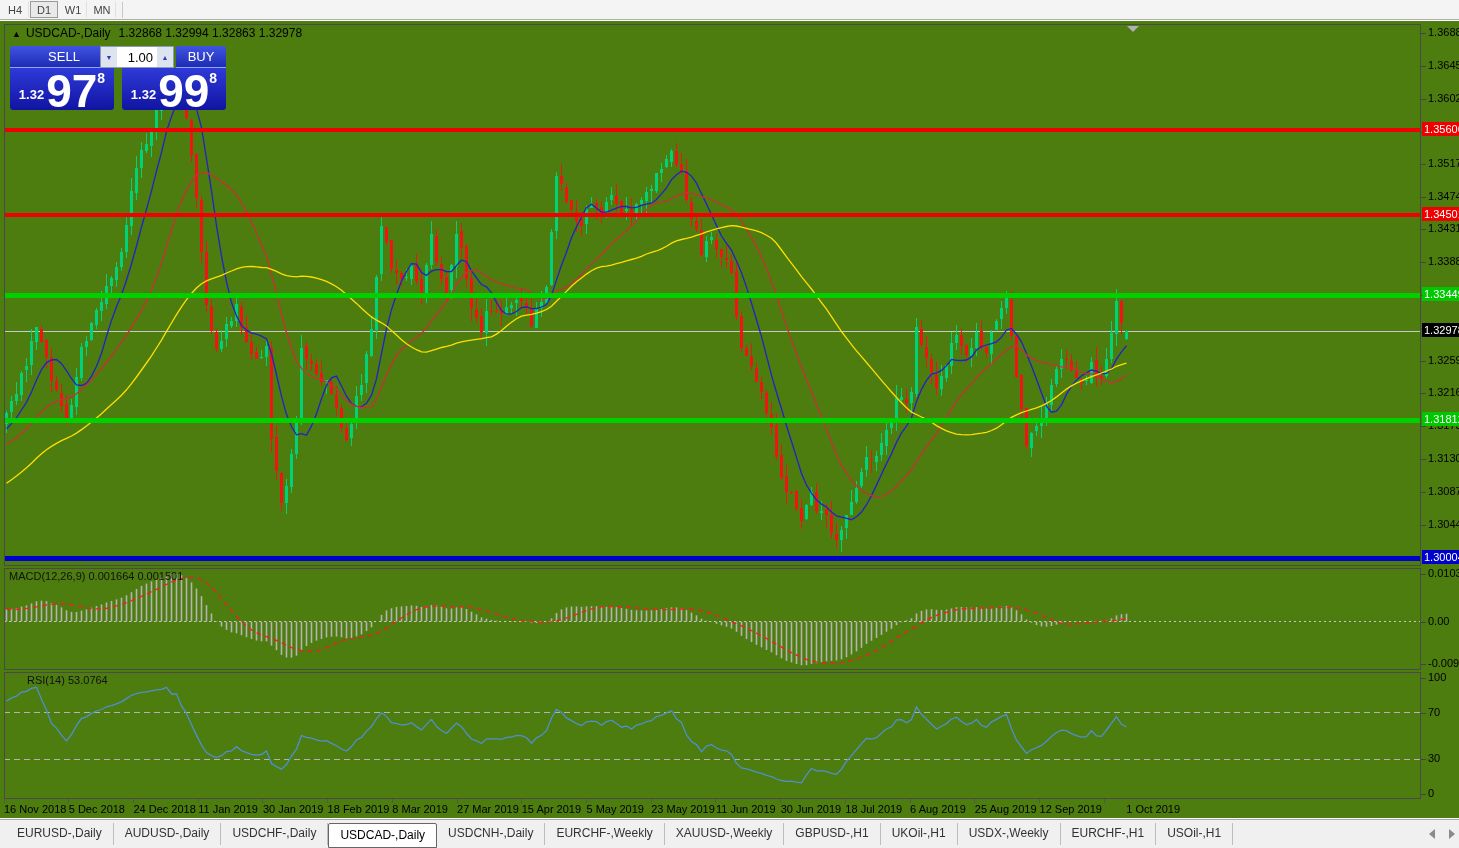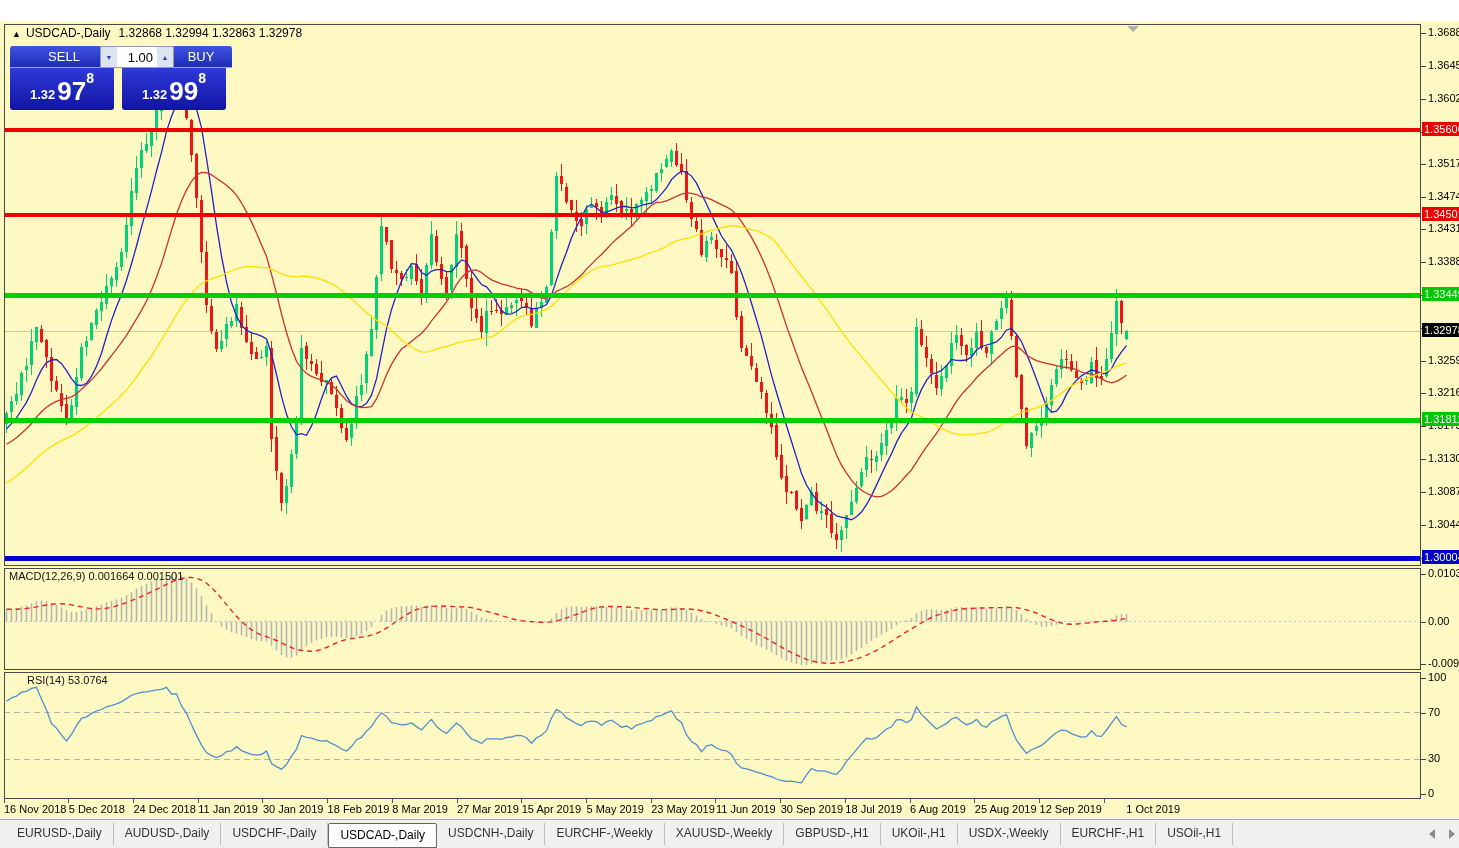--- a/index.html
+++ b/index.html
@@ -10,49 +10,49 @@
   
   #toolbar { position:absolute; left:0; top:0; width:1459px; height:20px;
              background:#f4f4f4; border-bottom:1px solid #adadad; display:flex; align-items:center; }
   .tf-btn { width:28px; height:17px; margin-left:1px; font-size:11px; color:#444;
             display:flex; align-items:center; justify-content:center; cursor:default;
             border:1px solid transparent; border-right:1px solid #e0e0e0; }
   .tf-btn.active { background:#e9e9e9; border:1px solid #9a9a9a; }
   .tf-sep { width:1px; height:16px; background:#c8c8c8; margin-left:6px; }
 
   
-  #chart-region { position:absolute; left:0; top:21px; width:1459px; height:797px; background:#fef9c3; }
+  #chart-region { position:absolute; left:0; top:21px; width:1459px; height:797px; background:#4d7c0f; }
   #chart-svg { position:absolute; left:0; top:0; }
 
   #chart-title { position:absolute; left:12px; top:5px; font-size:12px; color:#000; z-index:5; }
   #chart-title .arr { font-size:9px; margin-right:5px; }
   #chart-title b { font-weight:normal; }
   #chart-title .vals { margin-left:8px; }
 
   
   #trade-panel { position:absolute; left:10px; top:25px; width:216px; height:64px; z-index:6; }
   .tp-btn { position:absolute; top:0; height:22px; border-radius:3px 3px 0 0;
             background:linear-gradient(#4054e2,#1d2cb4); color:#fff; font-size:13px;
             display:flex; align-items:center; justify-content:center; cursor:pointer;
             border-bottom:1px solid #93a6ff; }
   #sell-btn { left:0; width:108px; }
-  #buy-btn  { left:160px; width:62px; }
+  #buy-btn  { left:166px; width:50px; }
   #vol-box { position:absolute; left:90px; top:0; width:74px; height:22px; background:#fff;
              border:1px solid #8e9bb5; display:flex; z-index:7; }
   .spin { width:16px; height:100%; background:#dde4f0; display:flex; align-items:center;
           justify-content:center; cursor:pointer; font-size:7px; color:#2a3eb8; }
   #vol-value { flex:1; font-size:13px; color:#000; display:flex; align-items:center;
                justify-content:flex-end; padding-right:4px; background:#fff; }
   .tp-price { position:absolute; top:22px; width:104px; height:42px; border-radius:0 0 3px 3px;
               background:linear-gradient(#2e3ad8,#1114a2); color:#fff; display:flex;
               align-items:flex-end; justify-content:center; padding-bottom:4px; cursor:pointer; }
   #sell-price { left:0; }
   #buy-price  { left:112px; }
   .tp-price .small { font-size:13px; font-weight:bold; margin-right:2px; padding-bottom:4px; }
-  .tp-price .big   { font-size:26px; font-weight:bold; line-height:30px; }
+  .tp-price .big   { font-size:46px; font-weight:bold; line-height:30px; }
   .tp-price .sup   { font-size:14px; font-weight:bold; align-self:flex-start; margin-top:2px; }
 
   
   #price-axis { position:absolute; left:1421px; top:0; width:38px; height:797px; z-index:4; }
   .ptick { position:absolute; left:7px; font-size:11px; color:#000; white-space:nowrap; }
   .ptick::before { content:""; position:absolute; left:-7px; top:7px; width:5px; height:1px; background:#444; }
   .ptag { position:absolute; left:1px; width:37px; font-size:11px; color:#fff; text-align:left;
           padding:1px 0 1px 2px; white-space:nowrap; z-index:5; }
 
   
@@ -72,20 +72,27 @@
   #tab-scroll { position:absolute; right:4px; top:9px; display:flex; gap:14px; }
   .tri { width:0; height:0; border-top:5px solid transparent; border-bottom:5px solid transparent; cursor:pointer; }
   .tri.left  { border-right:6px solid #8a8a8a; }
   .tri.right { border-left:6px solid #8a8a8a; }
 </style>
 </head>
 <body>
 
 <div id="window">
 
+  <div id="toolbar">
+    <div class="tf-btn">H4</div>
+    <div class="tf-btn active">D1</div>
+    <div class="tf-btn">W1</div>
+    <div class="tf-btn">MN</div>
+    <div class="tf-sep"></div>
+  </div>
 
   <div id="chart-region">
     <svg id="chart-svg" width="1459" height="797">
         <defs>
  <clipPath id="cpM">
             <rect x="4" y="3" width="1417" height="542"></rect>
           </clipPath>
  <clipPath id="cpI">
             <rect x="4" y="547" width="1417" height="102"></rect>
           </clipPath>
@@ -884,21 +891,21 @@
         <span class="dlabel" style="left: 133.44px;">24 Dec 2018</span>
         <span class="dlabel" style="left: 198.16px;">11 Jan 2019</span>
         <span class="dlabel" style="left: 262.88px;">30 Jan 2019</span>
         <span class="dlabel" style="left: 327.6px;">18 Feb 2019</span>
         <span class="dlabel" style="left: 392.32px;">8 Mar 2019</span>
         <span class="dlabel" style="left: 457.04px;">27 Mar 2019</span>
         <span class="dlabel" style="left: 521.76px;">15 Apr 2019</span>
         <span class="dlabel" style="left: 586.48px;">5 May 2019</span>
         <span class="dlabel" style="left: 651.2px;">23 May 2019</span>
         <span class="dlabel" style="left: 715.92px;">11 Jun 2019</span>
-        <span class="dlabel" style="left: 780.64px;">30 Sep 2019</span>
+        <span class="dlabel" style="left: 780.64px;">30 Jun 2019</span>
         <span class="dlabel" style="left: 845.36px;">18 Jul 2019</span>
         <span class="dlabel" style="left: 910.08px;">6 Aug 2019</span>
         <span class="dlabel" style="left: 974.8px;">25 Aug 2019</span>
         <span class="dlabel" style="left: 1039.52px;">12 Sep 2019</span>
         <span class="dlabel" style="left: 1104.24px; margin-left: 22px;">1 Oct 2019</span>
       </div>
   </div>
 
   <div id="tabbar">
     <div id="tabs-container" style="display:flex; margin-left:6px;">

